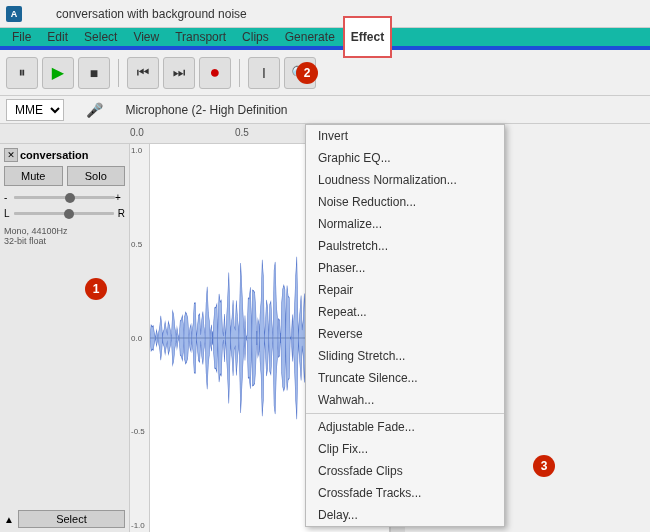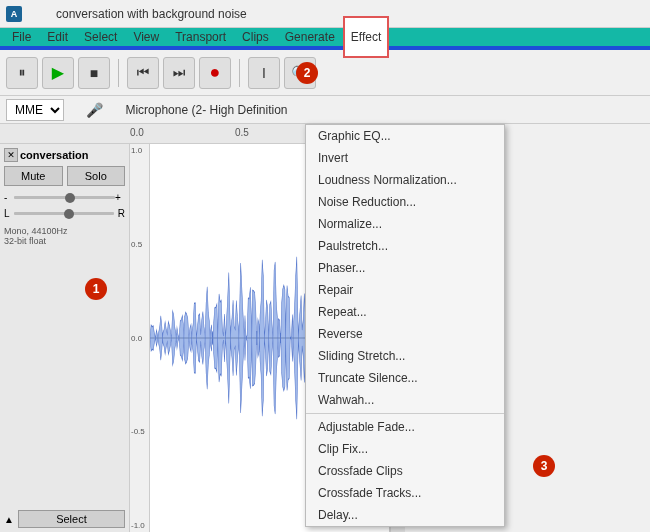--- a/index.html
+++ b/index.html
@@ -50,21 +50,21 @@
       padding: 2px 8px;
       cursor: pointer;
       color: #333;
       font-size: 12px;
       user-select: none;
     }
     .menu-item.active {
       background: #fff;
       border: 2px solid #e05555;
       color: #333;
-      font-weight: normal;
+      font-weight: bold;
       padding: 12px 6px;
     }
 
     
     #toolbar {
       background: #f0f0f0;
       display: flex;
       align-items: center;
       height: 46px;
       padding: 4px 6px;
@@ -470,22 +470,22 @@
 
           <line x1="0" y1="75" x2="100%" y2="75" stroke="#aaa" stroke-width="0.5"></line>
 
           <path d="M0,75 L1,80.00731575440703 L2,79.32554240645743 L3,79.68599388751568 L4,76.95978963798156 L5,74.88098052786108 L6,78.08010799939443 L7,75.95540830655332 L8,72.86816037546271 L9,70.77350089725437 L10,66.48329090250763 L11,70.80501690139317 L12,76.8855561372394 L13,78.22278759377991 L14,81.230607821489 L15,78.44682489495577 L16,76.54579258387953 L17,81.28835584225376 L18,79.81346610927011 L19,77.63536106887861 L20,73.59672500349694 L21,64.57402167748823 L22,66.27603903513393 L23,70.96260507156398 L24,73.29487855522609 L25,79.00997922562897 L26,76.19717218406329 L27,74.81237183216501 L28,81.49423033043963 L29,82.06148107776569 L30,83.63324700583367 L31,79.90059955852706 L32,66.99515537304296 L33,65.05757129152684 L34,65.81564059718183 L35,67.4058706322396 L36,74.88687168162619 L37,71.24386186498832 L38,69.79377743648871 L39,77.45612882471016 L40,80.40328883025958 L41,88.43207193246819 L42,88.51099841515918 L43,75.02983908550156 L44,70.68236450283965 L45,66.29837138416676 L46,65.76233519369144 L47,73.66424649750897 L48,67.89650570244137 L49,64.82794899272821 L50,70.51401211997374 L51,73.62439162772966 L52,88.37840525175564 L53,94.7507788722357 L54,84.97180177353 L55,81.35205418243993 L56,72.60831940228152 L57,69.9409802346837 L58,77.623090831029 L59,69.2083156781923 L60,63.30291101661474 L61,63.16609622230516 L62,61.88068810218633 L63,80.01361258951806 L64,92.01879660874002 L65,88.9158628104332 L66,89.53947687023216 L67,78.82901360841086 L68,75.76355322872014 L69,84.20430400467515 L70,74.90176749087676 L71,67.46349176855271 L72,59.61727356477123 L73,49.65623502153345 L74,65.57002826463982 L75,79.15880891279153 L76,82.79934098368138 L77,89.61704544307901 L78,79.42602566277819 L79,78.33445335684978 L80,89.46597836896666 L81,83.14731078026405 L82,78.77193560652466 L83,65.52581840000573 L84,46.05051018071042 L85,54.88533879755556 L86,64.3402745279955 L87,71.73136947995204 L88,83.69574044312903 L89,74.60101579059345 L90,76.1741643464104 L91,90.37362379165873 L92,90.28560663545589 L93,94.57953037806703 L94,81.73614078549284 L95,56.525583637390646 L96,56.767465313885744 L97,57.45844635838927 L98,64.17891771903757 L99,77.649727494863 L100,67.75317707152108 L101,69.71591625255002 L102,83.80997071107917 L103,89.44519495436968 L104,105.23215095022394 L105,98.89351848817776 L106,74.88860778981953 L107,69.31429212750744 L108,60.310249447930914 L109,63.48599517364445 L110,74.94212584540706 L111,62.04108795125083 L112,60.92220783622018 L113,69.34307000494236 L114,76.03932892782538 L115,101.16709377711301 L116,104.38515301695983 L117,88.55214424540529 L118,82.89958385017451 L119,67.67677911325664 L120,68.08031097205406 L121,76.9477860840358 L122,61.569958507774686 L123,56.142556752184724 L124,54.569802975752694 L125,56.197226422148105 L126,84.26838524575237 L127,95.28412688772286 L128,91.12456453956224 L129,90.62809384604526 L130,74.62654131769247 L131,75.5436028329643 L132,84.07587310118312 L133,69.97602074293276 L134,62.86424232156435 L135,51.14022489575329 L136,43.617565799456145 L137,66.87306341029465 L138,79.78186991649058 L139,85.43684178892828 L140,91.386797779691 L141,78.10351769141197 L142,81.87518006926746 L143,92.206979153074 L144,83.74551325086497 L145,79.8658612623238 L146,62.23493896462131 L147,45.84698144998057 L148,58.89191333910867 L149,66.91268823917679 L150,76.72487951974486 L151,86.15428097096267 L152,75.45218022391471 L153,81.34077333949186 L154,93.00777251811115 L155,92.12529188347125 L156,95.68807103958434 L157,78.74697622867042 L158,58.28669796439743 L159,60.817940622078666 L160,60.41445805154229 L161,69.06236780765845 L162,77.82356413134902 L163,67.7074672585138 L164,72.92664669516012 L165,83.03430310809803 L166,88.14709947653277 L167,100.24255415711045 L168,89.7110945766552 L169,72.01675077378435 L170,68.42191337970782 L171,60.973640485379704 L172,66.51689586254167 L173,72.47143804691743 L174,61.81073071611036 L175,63.98605488415433 L176,69.16727833057071 L177,76.1005330273968 L178,93.88225043360471 L179,91.68012553737859 L180,81.69386194963865 L181,77.55204817889647 L182,67.29104777332572 L183,70.81446845911567 L184,74.41143947381244 L185,63.96273676878471 L186,62.700773709944386 L187,61.147057260985044 L188,65.34833539815916 L189,83.39147530305799 L190,87.02981671850866 L191,85.31301162500986 L192,83.84629696963319 L193,74.48268451611915 L194,77.77625907880997 L195,80.59482433460114 L196,72.24940334132717 L197,69.22062842683773 L198,61.83887505747546 L199,60.8680638926061 L200,74.22813559328202 L201,79.14937562028636 L202,82.72985423215334 L203,83.9837178956862 L204,77.01721710826777 L205,80.89483500218043 L206,84.1022102054254 L207,79.54694512135416 L208,77.42258495002847 L209,67.49739806664878 L210,62.193258568010855 L211,68.98242522498471 L212,71.75830842457344 L213,76.92706625430338 L214,79.2975929070319 L215,74.42596409107188 L216,78.48709068704358 L217,82.11685261790345 L218,81.7065046078415 L219,82.47666897474134 L220,73.79450053730567 L221,67.1439694853751 L222,68.66755019131725 L223,68.43424388657341 L224,72.81622768993753 L225,74.79262106843707 L226,71.06196325213065 L227,74.29218526913539 L228,77.37889747135102 L229,79.80030282939492 L230,83.55140815802254 L231,78.3113157936285 L232,73.1283784294805 L233,72.04672385571348 L234,69.8047033736902 L235,72.70996968981683 L236,73.67026310622043 L237,70.38904494780272 L238,72.00577139220391 L239,73.42281828914926 L240,76.49966953048903 L240,73.50033046951097 L239,76.57718171085074 L238,77.99422860779609 L237,79.61095505219728 L236,76.32973689377957 L235,77.29003031018317 L234,80.1952966263098 L233,77.95327614428652 L232,76.8716215705195 L231,71.6886842063715 L230,66.44859184197746 L229,70.19969717060508 L228,72.62110252864898 L227,75.70781473086461 L226,78.93803674786935 L225,75.20737893156293 L224,77.18377231006247 L223,81.56575611342659 L222,81.33244980868275 L221,82.8560305146249 L220,76.20549946269433 L219,67.52333102525866 L218,68.2934953921585 L217,67.88314738209655 L216,71.51290931295642 L215,75.57403590892812 L214,70.7024070929681 L213,73.07293374569662 L212,78.24169157542656 L211,81.01757477501529 L210,87.80674143198914 L209,82.50260193335122 L208,72.57741504997153 L207,70.45305487864584 L206,65.8977897945746 L205,69.10516499781957 L204,72.98278289173223 L203,66.0162821043138 L202,67.27014576784666 L201,70.85062437971364 L200,75.77186440671798 L199,89.1319361073939 L198,88.16112494252454 L197,80.77937157316227 L196,77.75059665867283 L195,69.40517566539886 L194,72.22374092119003 L193,75.51731548388085 L192,66.15370303036681 L191,64.68698837499014 L190,62.97018328149134 L189,66.60852469694201 L188,84.65166460184084 L187,88.85294273901496 L186,87.29922629005561 L185,86.03726323121529 L184,75.58856052618756 L183,79.18553154088433 L182,82.70895222667428 L181,72.44795182110353 L180,68.30613805036135 L179,58.31987446262141 L178,56.11774956639529 L177,73.8994669726032 L176,80.83272166942929 L175,86.01394511584567 L174,88.18926928388963 L173,77.52856195308257 L172,83.48310413745833 L171,89.0263595146203 L170,81.57808662029218 L169,77.98324922621565 L168,60.2889054233448 L167,49.75744584288955 L166,61.852900523467234 L165,66.96569689190197 L164,77.07335330483988 L163,82.2925327414862 L162,72.17643586865098 L161,80.93763219234155 L160,89.58554194845772 L159,89.18205937792133 L158,91.71330203560257 L157,71.25302377132958 L156,54.311928960415656 L155,57.874708116528744 L154,56.992227481888854 L153,68.65922666050814 L152,74.54781977608529 L151,63.845719029037326 L150,73.27512048025514 L149,83.08731176082321 L148,91.10808666089133 L147,104.15301855001942 L146,87.7650610353787 L145,70.1341387376762 L144,66.25448674913503 L143,57.793020846926005 L142,68.12481993073254 L141,71.89648230858803 L140,58.613202220309006 L139,64.56315821107172 L138,70.21813008350942 L137,83.12693658970535 L136,106.38243420054386 L135,98.85977510424671 L134,87.13575767843565 L133,80.02397925706724 L132,65.92412689881688 L131,74.4563971670357 L130,75.37345868230753 L129,59.37190615395474 L128,58.875435460437764 L127,54.71587311227714 L126,65.73161475424763 L125,93.8027735778519 L124,95.4301970242473 L123,93.85744324781527 L122,88.43004149222531 L121,73.0522139159642 L120,81.91968902794594 L119,82.32322088674336 L118,67.10041614982549 L117,61.44785575459472 L116,45.61484698304016 L115,48.83290622288699 L114,73.96067107217462 L113,80.65692999505764 L112,89.07779216377982 L111,87.95891204874917 L110,75.05787415459294 L109,86.51400482635555 L108,89.68975055206909 L107,80.68570787249256 L106,75.11139221018047 L105,51.106481511822246 L104,44.76784904977607 L103,60.55480504563032 L102,66.19002928892083 L101,80.28408374744998 L100,82.24682292847892 L99,72.350272505137 L98,85.82108228096243 L97,92.54155364161073 L96,93.23253468611426 L95,93.47441636260936 L94,68.26385921450716 L93,55.42046962193297 L92,59.71439336454411 L91,59.62637620834126 L90,73.8258356535896 L89,75.39898420940655 L88,66.30425955687097 L87,78.26863052004796 L86,85.6597254720045 L85,95.11466120244444 L84,103.94948981928958 L83,84.47418159999427 L82,71.22806439347534 L81,66.85268921973595 L80,60.53402163103335 L79,71.66554664315022 L78,70.57397433722181 L77,60.38295455692099 L76,67.20065901631862 L75,70.84119108720847 L74,84.42997173536018 L73,100.34376497846655 L72,90.38272643522878 L71,82.53650823144729 L70,75.09823250912324 L69,65.79569599532485 L68,74.23644677127986 L67,71.17098639158914 L66,60.460523129767836 L65,61.0841371895668 L64,57.98120339125998 L63,69.98638741048194 L62,88.11931189781366 L61,86.83390377769484 L60,86.69708898338526 L59,80.7916843218077 L58,72.376909168971 L57,80.0590197653163 L56,77.39168059771848 L55,68.64794581756007 L54,65.02819822647 L53,55.2492211277643 L52,61.62159474824436 L51,76.37560837227034 L50,79.48598788002626 L49,85.17205100727179 L48,82.10349429755863 L47,76.33575350249103 L46,84.23766480630856 L45,83.70162861583324 L44,79.31763549716035 L43,74.97016091449844 L42,61.489001584840814 L41,61.5679280675318 L40,69.59671116974042 L39,72.54387117528984 L38,80.20622256351129 L37,78.75613813501168 L36,75.11312831837381 L35,82.5941293677604 L34,84.18435940281817 L33,84.94242870847316 L32,83.00484462695704 L31,70.09940044147294 L30,66.36675299416633 L29,67.93851892223431 L28,68.50576966956037 L27,75.18762816783499 L26,73.80282781593671 L25,70.99002077437103 L24,76.70512144477391 L23,79.03739492843602 L22,83.72396096486607 L21,85.42597832251177 L20,76.40327499650306 L19,72.36463893112139 L18,70.18653389072989 L17,68.71164415774624 L16,73.45420741612047 L15,71.55317510504423 L14,68.769392178511 L13,71.77721240622009 L12,73.1144438627606 L11,79.19498309860683 L10,83.51670909749237 L9,79.22649910274563 L8,77.13183962453729 L7,74.04459169344668 L6,71.91989200060557 L5,75.11901947213892 L4,73.04021036201844 L3,70.31400611248432 L2,70.67445759354257 L1,69.99268424559297 L0,75 Z" id="waveform-path" stroke="#5577cc" stroke-width="0.5" fill="rgba(100,140,220,0.6)"></path>
         </svg>
       </div>
     </div>
   </div>
 
   <div id="effect-dropdown">
+      <div class="effect-item">Invert</div>
       <div class="effect-item">Graphic EQ...</div>
-      <div class="effect-item">Invert</div>
       <div class="effect-item">Loudness Normalization...</div>
       <div class="effect-item">Noise Reduction...</div>
       <div class="effect-item">Normalize...</div>
       <div class="effect-item">Paulstretch...</div>
       <div class="effect-item">Phaser...</div>
       <div class="effect-item">Repair</div>
       <div class="effect-item">Repeat...</div>
       <div class="effect-item">Reverse</div>
       <div class="effect-item">Sliding Stretch...</div>
       <div class="effect-item">Truncate Silence...</div>

